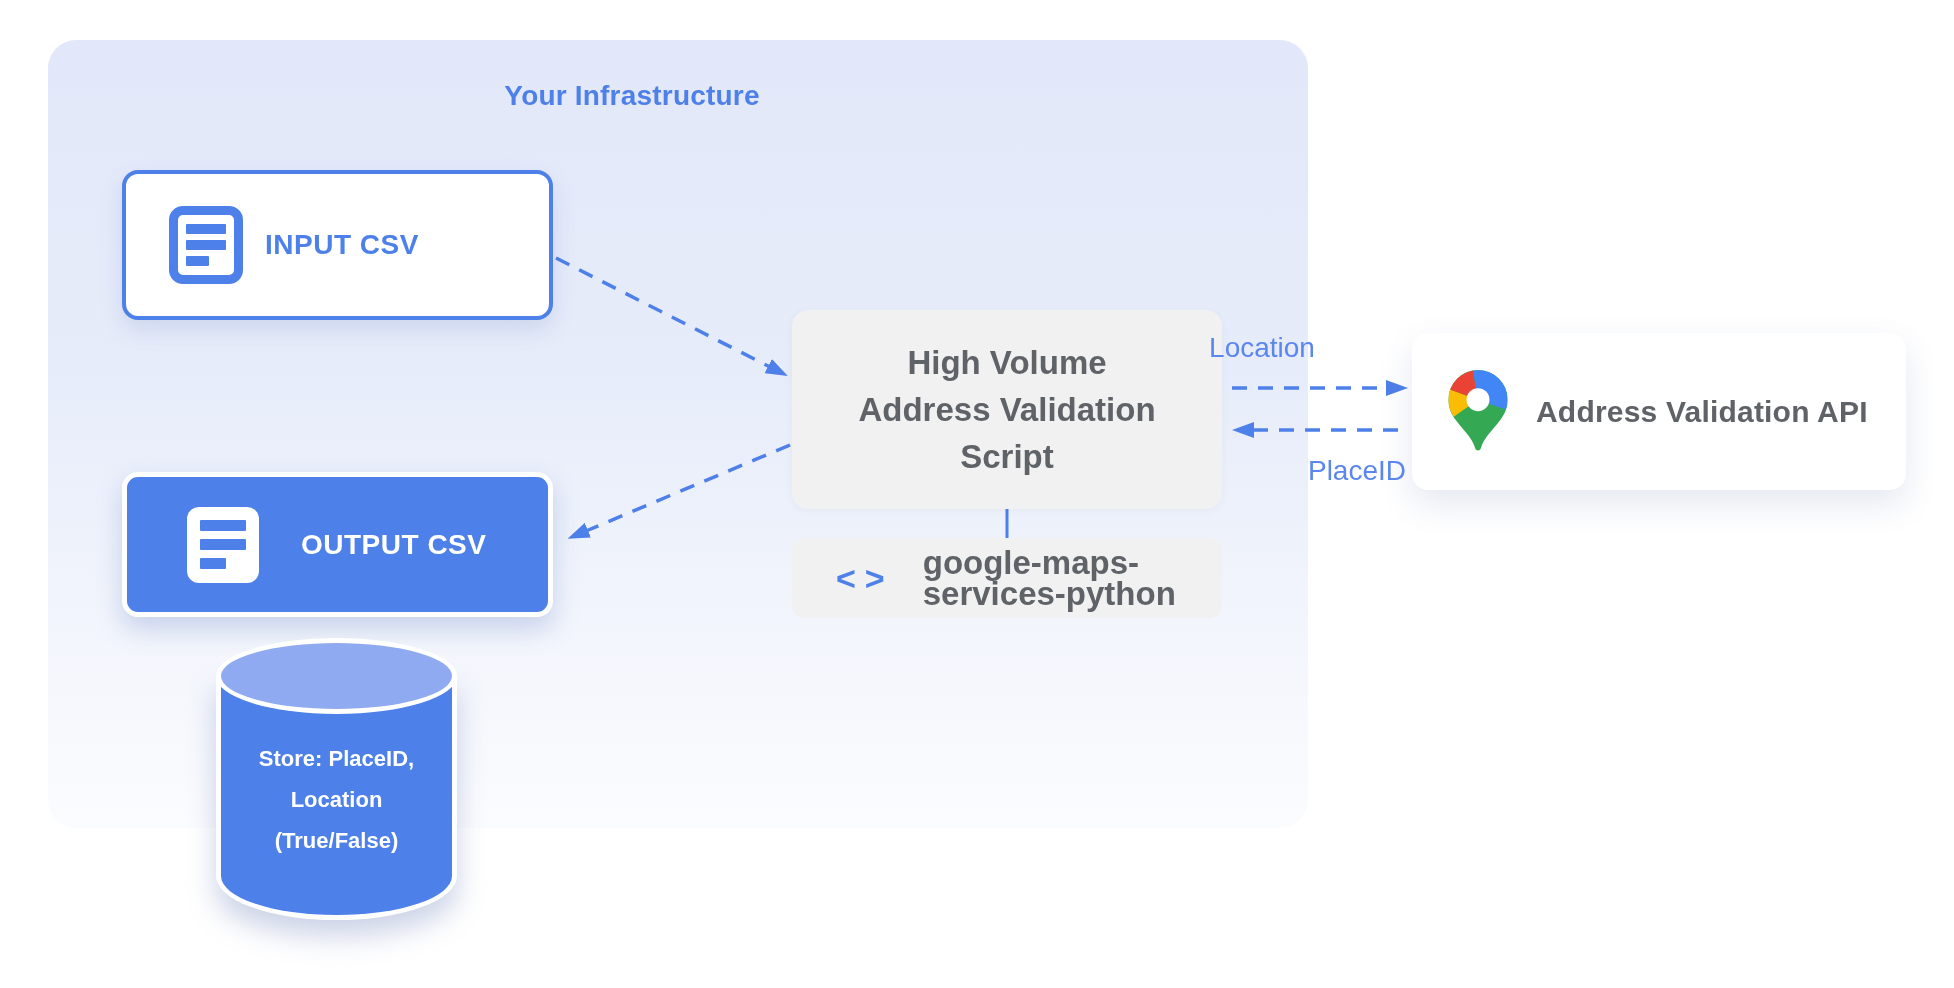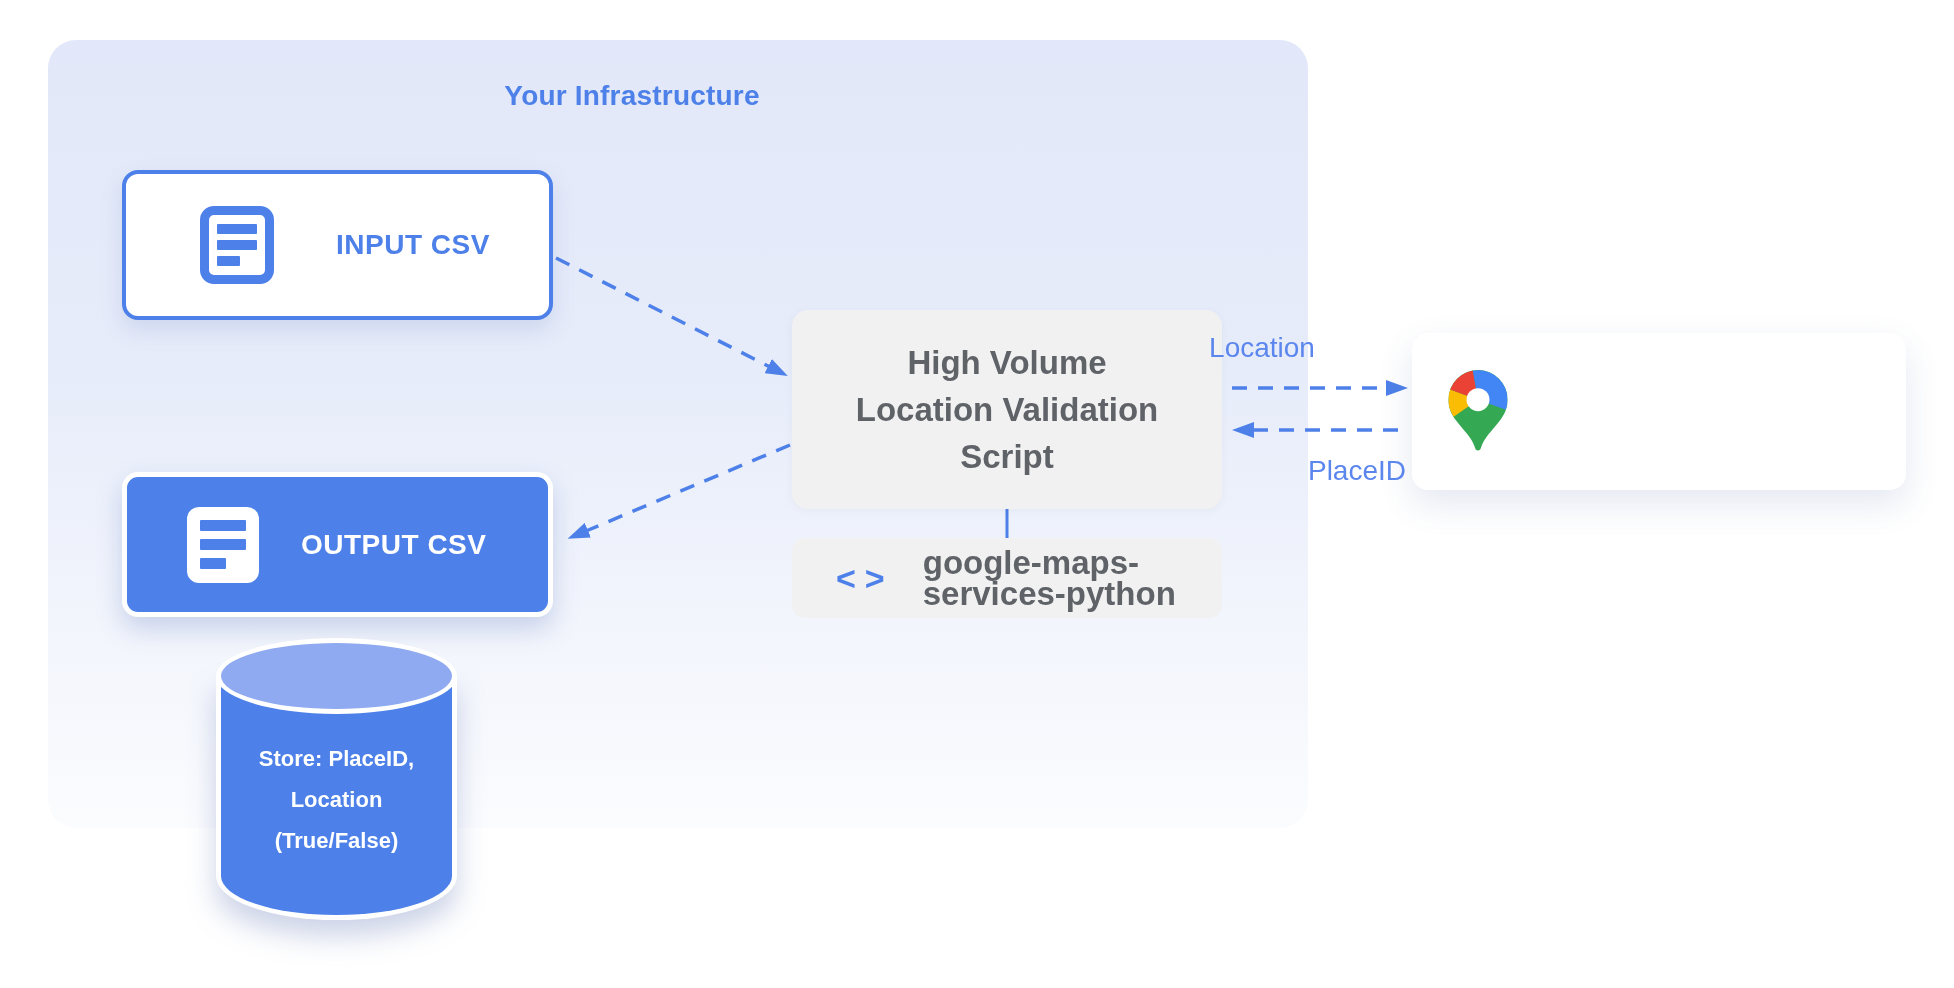--- a/index.html
+++ b/index.html
@@ -19,21 +19,21 @@
   }
   
   .csv-box{
     position:absolute;display:flex;align-items:center;box-sizing:border-box;
     border-radius:16px;
   }
   #input-box{
     left:122px;top:170px;width:431px;height:150px;
     background:#ffffff;border:4px solid #4d80e8;
     box-shadow:0 10px 22px rgba(90,120,190,.18);
-    padding-left:74px;gap:62px;
+    padding-left:43px;gap:22px;
   }
   #output-box{
     left:122px;top:472px;width:431px;height:145px;
     background:#4d80e8;border:5px solid #ffffff;
     box-shadow:0 12px 26px rgba(90,120,190,.28);
     padding-left:60px;gap:42px;
   }
   .csv-label{font-size:28px;font-weight:700;letter-spacing:.5px;}
   #input-box .csv-label{color:#4d80e8;}
   #output-box .csv-label{color:#ffffff;}
@@ -138,21 +138,21 @@
     <div class="doc-icon solid">
       <div class="bar b1"></div>
       <div class="bar b2"></div>
       <div class="bar b3"></div>
     </div>
     <div class="csv-label">OUTPUT CSV</div>
   </div>
 
   <div id="script-box">
     <div class="line">High Volume</div>
-    <div class="line">Location Validation</div>
+    <div class="line">Address Validation</div>
     <div class="line">Script</div>
   </div>
 
   <div id="library-box">
     <div class="code-icon">
       <span>&lt;</span>
       <span>&gt;</span>
     </div>
     <div class="lib-text">
       <div class="line">google-maps-</div>
@@ -168,20 +168,21 @@
         </clipPath>
       </defs>
       <g clip-path="url(#pinClip)">
         <rect x="-2" y="-2" width="52" height="72" fill="#34a853"></rect>
         <path d="M24,24 L4.3,37.8 A24,24 0 0 1 1.4,15.8 Z" fill="#fbbc04"></path>
         <path d="M24,24 L1.4,15.8 A24,24 0 0 1 19.8,0.4 Z" fill="#ea4335"></path>
         <path d="M24,24 L19.8,0.4 A24,24 0 0 1 46.6,32.2 Z" fill="#4285f4"></path>
         <circle cx="24" cy="24" r="9.3" fill="#ffffff"></circle>
       </g>
     </svg>
+    <div class="api-label">Address Validation API</div>
   </div>
 
   <div id="datastore">
     <div id="cyl-body"></div>
     <div id="cyl-top"></div>
     <div id="cyl-text">
       <div>Store: PlaceID,</div>
       <div>Location</div>
       <div>(True/False)</div>
     </div>

